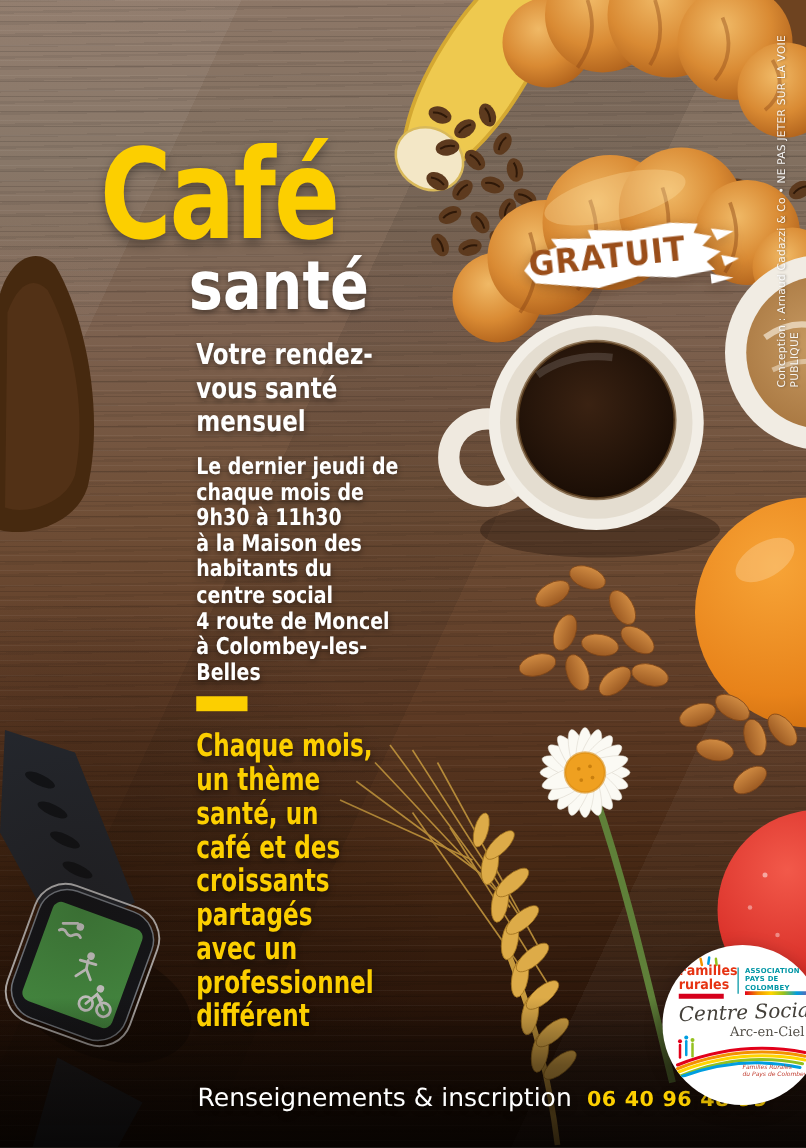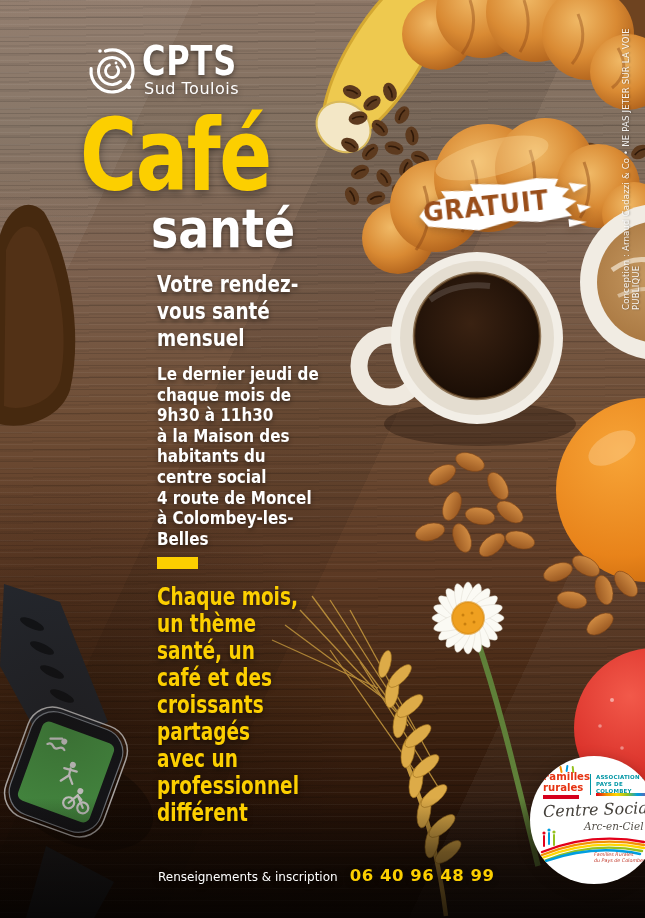--- a/index.html
+++ b/index.html
@@ -42,42 +42,42 @@
   .intro-heading{position:absolute;left:157px;top:271px;font-size:23px;font-weight:bold;color:#fff;
     line-height:27px;white-space:pre-line;transform:scaleX(.8);transform-origin:left top;}
   .intro-details{position:absolute;left:157px;top:364px;font-size:18.5px;font-weight:bold;color:#fff;
     line-height:20.6px;white-space:pre-line;transform:scaleX(.82);transform-origin:left top;}
   .divider{position:absolute;left:157px;top:557px;width:41px;height:12px;background:#fccf00;}
   .theme-text{position:absolute;left:157px;top:583px;font-size:25px;font-weight:bold;color:#fccf00;
     line-height:27px;white-space:pre-line;transform:scaleX(.74);transform-origin:left top;
     text-shadow:0 2px 6px rgba(0,0,0,.5);}
 
   .footer{position:absolute;left:158px;top:866px;white-space:nowrap;}
-  .footer-label{color:#fff;font-size:12px;}
+  .footer-label{color:#fff;font-size:20px;}
   .footer-phone{color:#fccf00;font-size:16.5px;font-weight:bold;margin-left:7px;letter-spacing:.5px;}
 
   .credit{position:absolute;right:4px;top:10px;height:300px;color:rgba(255,255,255,.92);
     font-size:8.5px;letter-spacing:.2px;writing-mode:vertical-rl;transform:rotate(180deg);
     text-shadow:0 1px 2px rgba(0,0,0,.4);}
 
   .partner{position:absolute;left:530px;top:756px;width:128px;height:128px;border-radius:50%;
     background:#fff;box-shadow:0 4px 14px rgba(20,8,2,.35);overflow:hidden;}
   .fr-name{position:absolute;left:13px;top:15px;font-size:11px;font-weight:bold;color:#e63312;
     line-height:11px;white-space:pre-line;transform:scaleX(.92);transform-origin:left top;}
   .fr-bar{position:absolute;left:13px;top:39px;width:36px;height:4px;background:#d6001c;}
   .fr-figs{position:absolute;left:30px;top:10px;width:20px;height:8px;}
   .fr-figs i{position:absolute;width:2px;height:7px;border-radius:2px;}
   .assoc{position:absolute;left:60px;top:18px;border-left:1px solid #0096a5;padding-left:5px;
     font-size:5.5px;font-weight:bold;color:#0096a5;line-height:7px;white-space:pre-line;letter-spacing:.2px;}
   .rainbow-bar{position:absolute;left:66px;top:37px;width:52px;height:2.5px;
     background:linear-gradient(90deg,#e2001a,#f39200,#ffd500,#95c11f,#009ee0,#7a5aa8);}
   .centre{position:absolute;left:13px;top:44px;font-family:"DejaVu Serif","Liberation Serif",serif;
     font-style:italic;font-size:16px;color:#44403a;transform:rotate(-2deg);}
   .arc{position:absolute;left:54px;top:64px;font-family:"DejaVu Serif","Liberation Serif",serif;
-    font-style:italic;font-size:10.5px;color:#55514a;}
+    font-size:10.5px;color:#55514a;}
   .swoosh{position:absolute;left:6px;top:72px;}
   .footnote{position:absolute;left:64px;top:96px;font-size:4.8px;color:#c0392b;font-style:italic;
     line-height:5.6px;white-space:pre-line;}
 </style>
 </head>
 <body>
 
 <div class="poster">
 
   <div class="grain"></div>
@@ -330,34 +330,20 @@
               <path d="M-1,-4 L4,-1"></path>
           </g>
         </g>
       </g>
     </g>
   </svg>
 
   <div class="left-shade"></div>
   <div class="bottom-shade"></div>
 
-  <div class="brand">
-    <svg class="brand-icon" width="52" height="58" viewBox="0 0 52 58">
-      <g fill="none" stroke="#fff" stroke-linecap="round">
-        <circle cx="26" cy="29" r="21" stroke-width="3.2" stroke-dasharray="86 24" transform="rotate(-50 26 29)"></circle>
-        <circle cx="26" cy="29" r="13.5" stroke-width="3" stroke-dasharray="52 16" transform="rotate(120 26 29)"></circle>
-        <circle cx="26" cy="29" r="6.5" stroke-width="2.8" stroke-dasharray="24 8" transform="rotate(30 26 29)"></circle>
-      </g>
-      <circle cx="43" cy="45" r="2.2" fill="#fff"></circle>
-      <circle cx="14" cy="9" r="1.8" fill="#fff"></circle>
-      <circle cx="30" cy="21" r="1.4" fill="#fff"></circle>
-    </svg>
-    <span class="brand-name shadowed">CPTS</span>
-    <span class="brand-region shadowed">Sud Toulois</span>
-  </div>
 
   <div class="title-cafe">Café</div>
   <div class="title-sante shadowed">santé</div>
 
   <div class="badge">
     <svg width="180" height="66" viewBox="0 0 180 66">
       <path fill="#fff" d="M8,32 L18,20 L36,16 L32,9 L64,12 L62,5 L96,9 L128,6 L150,9 L146,16 L160,20 L152,27 L166,33 L154,40 L160,47 L128,50 L98,46 L66,52 L38,47 L16,43 Z"></path>
       <path fill="#fff" d="M160,14 L178,18 L164,24 Z"></path>
       <path fill="#fff" d="M166,36 L180,40 L168,45 Z"></path>
       <path fill="#fff" d="M156,50 L174,55 L156,58 Z"></path>

